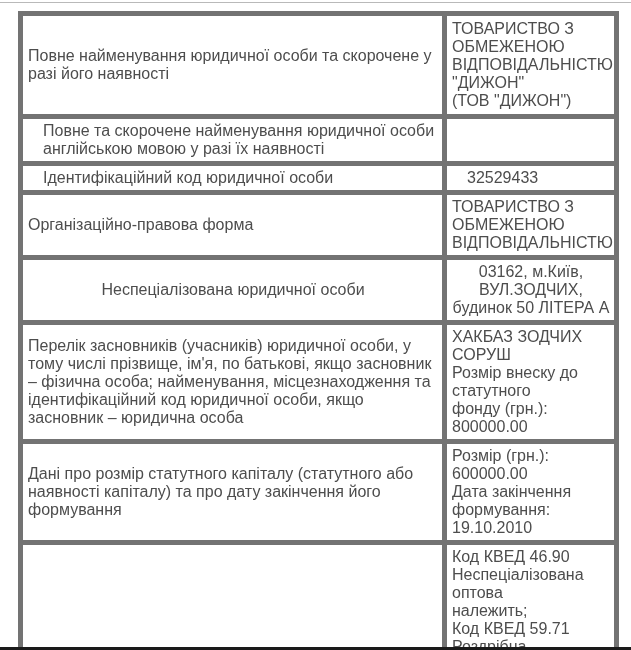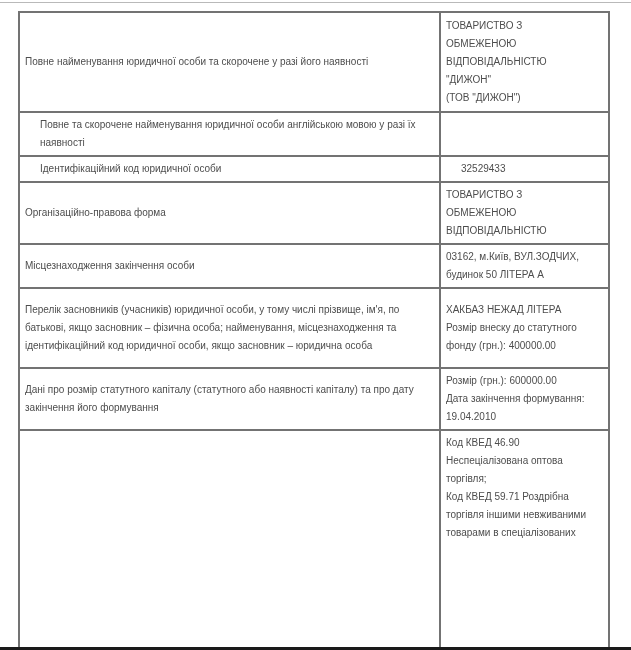--- a/index.html
+++ b/index.html
@@ -26,39 +26,39 @@
     }
     .reg-table {
       position: absolute;
       left: 18px;
       top: 11px;
       width: 587px;
       border-collapse: collapse;
       table-layout: fixed;
     }
     .reg-table td {
-      border: 2px solid #737373;
+      border: 5px solid #737373;
       padding: 3px 4px 3px 5px;
       vertical-align: middle;
       line-height: 18px;
-      font-size: 10px;
+      font-size: 16px;
       color: #4d4d4d;
     }
     .reg-table td.label {
       width: 410px;
     }
     .reg-table td.value {
       width: 158px;
     }
     .reg-table tr.r1 td { height: 92px; }
     .reg-table tr.r2 td { height: 29px; padding-left: 20px; }
     .reg-table tr.r3 td { height: 15px; padding-left: 20px; }
     .reg-table tr.r4 td { height: 51px; }
     .reg-table tr.r5 td { height: 53px; }
-    .reg-table tr.r6 td { height: 29px; }
+    .reg-table tr.r6 td { height: 29px; text-align: center; }
     .reg-table tr.r7 td { height: 72px; }
     .reg-table tr.r8 td { height: 48px; }
     .reg-table tr.r9 td { height: 230px; vertical-align: top; }
     .reg-table tr.r9 td.label { vertical-align: middle; padding-top: 118px; }
     .line { display: block; }
     .bottom-edge {
       position: absolute;
       left: 0;
       top: 647px;
       width: 631px;
@@ -95,48 +95,48 @@
     </tr>
     <tr class="r4">
       <td class="label">Організаційно-правова форма</td>
       <td class="value">
         <span class="line">ТОВАРИСТВО З</span>
         <span class="line">ОБМЕЖЕНОЮ</span>
         <span class="line">ВІДПОВІДАЛЬНІСТЮ</span>
       </td>
     </tr>
     <tr class="r6">
-      <td class="label">Місцезнаходження закінчення особи</td>
+      <td class="label">Неспеціалізована юридичної особи</td>
       <td class="value">
         <span class="line">03162, м.Київ, ВУЛ.ЗОДЧИХ,</span>
         <span class="line">будинок 50 ЛІТЕРА А</span>
       </td>
     </tr>
     <tr class="r7">
       <td class="label">Перелік засновників (учасників) юридичної особи, у тому числі прізвище, ім'я, по батькові, якщо засновник – фізична особа; найменування, місцезнаходження та ідентифікаційний код юридичної особи, якщо засновник – юридична особа</td>
       <td class="value">
-        <span class="line">ХАКБАЗ НЕЖАД ЛІТЕРА</span>
+        <span class="line">ХАКБАЗ ЗОДЧИХ СОРУШ</span>
         <span class="line">Розмір внеску до статутного</span>
-        <span class="line">фонду (грн.): 400000.00</span>
+        <span class="line">фонду (грн.): 800000.00</span>
       </td>
     </tr>
     <tr class="r8">
       <td class="label">Дані про розмір статутного капіталу (статутного або наявності капіталу) та про дату закінчення його формування</td>
       <td class="value">
         <span class="line">Розмір (грн.): 600000.00</span>
         <span class="line">Дата закінчення формування:</span>
-        <span class="line">19.04.2010</span>
+        <span class="line">19.10.2010</span>
       </td>
     </tr>
     <tr class="r9">
       <td class="label">Види діяльності</td>
       <td class="value">
         <span class="line">Код КВЕД 46.90</span>
         <span class="line">Неспеціалізована оптова</span>
-        <span class="line">торгівля;</span>
+        <span class="line">належить;</span>
         <span class="line">Код КВЕД 59.71 Роздрібна</span>
         <span class="line">торгівля іншими невживаними</span>
         <span class="line">товарами в спеціалізованих</span>
 
       </td>
     </tr>
   </tbody>
 </table>
 
 <div class="bottom-edge"></div>

